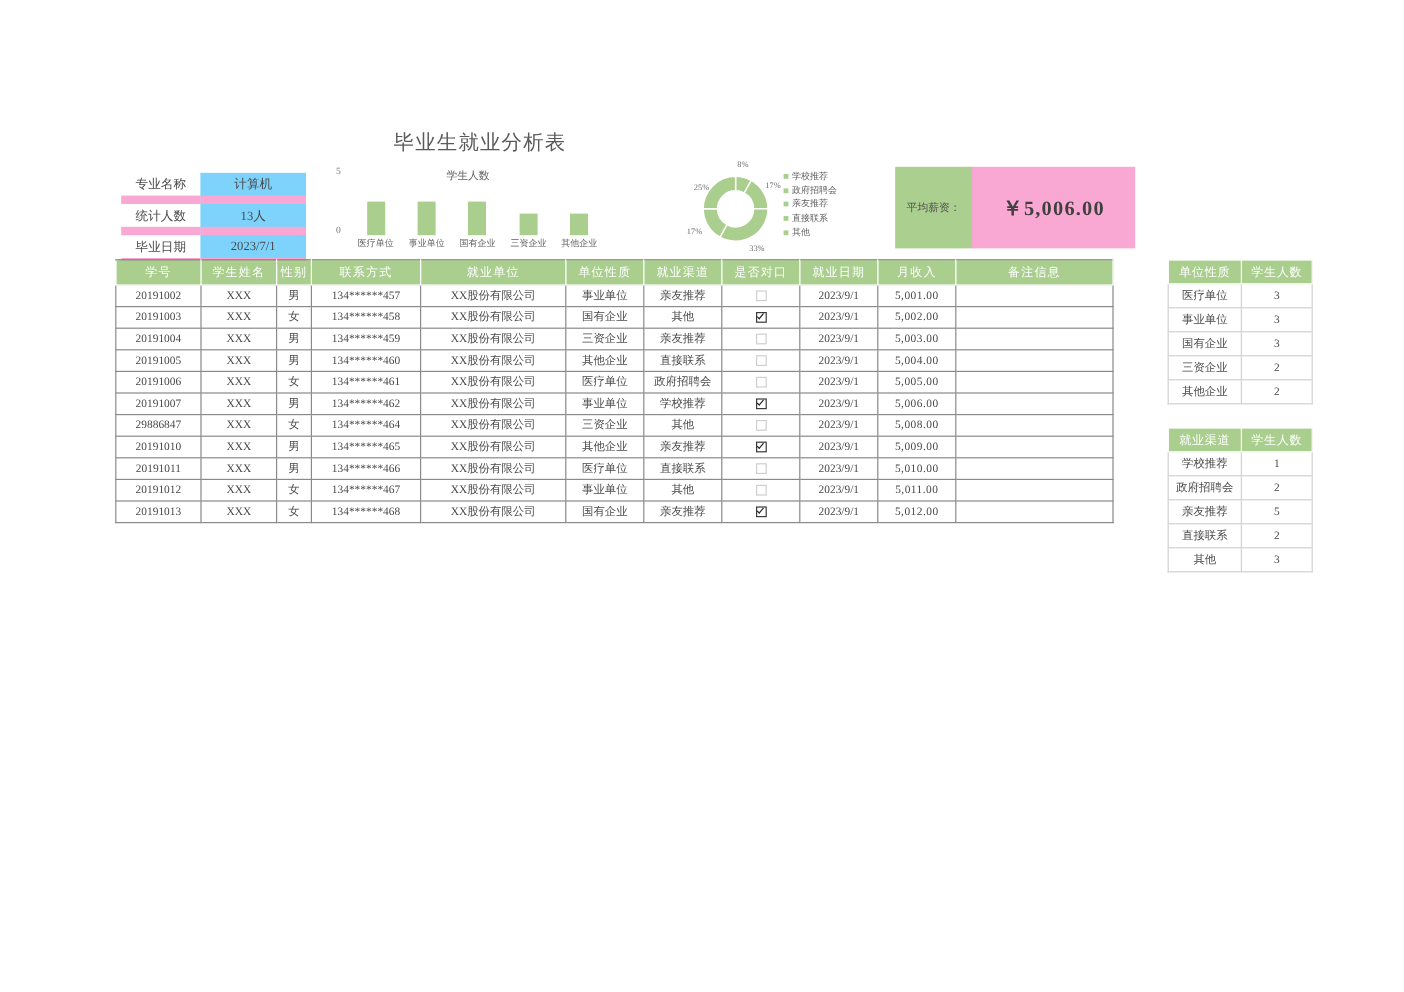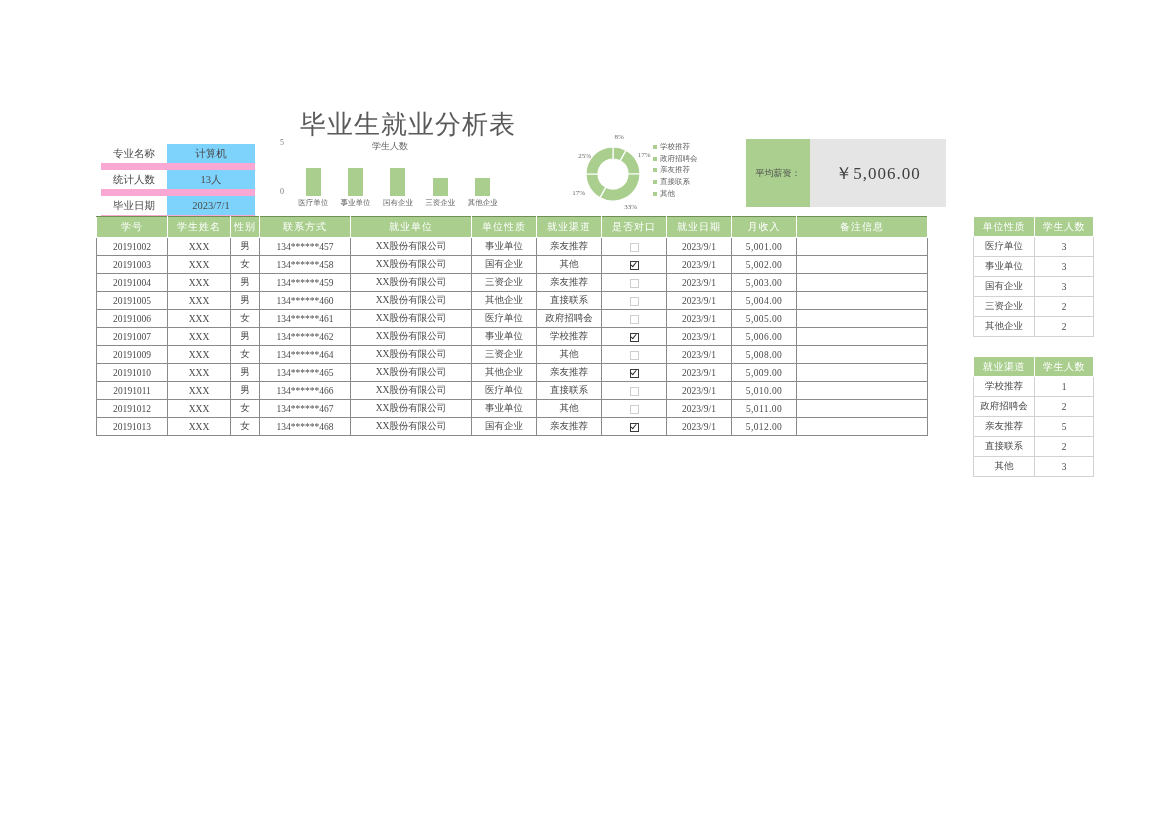--- a/index.html
+++ b/index.html
@@ -16,21 +16,21 @@
     overflow: hidden;
   }
 
   
   #page-title {
     position: absolute;
     left: 300px;
     top: 107px;
     width: 200px;
     text-align: center;
-    font-size: 26px;
+    font-size: 17px;
     color: #5a5a5a;
     letter-spacing: 1px;
     white-space: nowrap;
   }
 
   
   #info-table {
     position: absolute;
     left: 101px;
     top: 144px;
@@ -179,27 +179,28 @@
     background: #aacf8e;
     display: flex;
     align-items: center;
     justify-content: center;
     font-size: 9px;
     color: #4f4f4f;
   }
   #avg-salary .as-value-box {
     flex: 1;
     height: 68px;
-    background: #e5e5e5;
+    background: #f9a8d4;
     display: flex;
     align-items: center;
     justify-content: center;
     font-size: 17px;
     color: #3f3f3f;
     letter-spacing: 1px;
+    font-weight: bold;
   }
 
   
   #main-table {
     position: absolute;
     left: 96px;
     top: 216px;
     border-collapse: collapse;
     font-size: 9.5px;
     table-layout: fixed;
@@ -473,21 +474,21 @@
         <td>134******462</td>
         <td>XX股份有限公司</td>
         <td>事业单位</td>
         <td>学校推荐</td>
         <td><span class="cb on"></span></td>
         <td>2023/9/1</td>
         <td class="c-money">5,006.00</td>
         <td class="c-remark"></td>
       </tr>
       <tr>
-        <td>20191009</td>
+        <td>29886847</td>
         <td>XXX</td>
         <td>女</td>
         <td>134******464</td>
         <td>XX股份有限公司</td>
         <td>三资企业</td>
         <td>其他</td>
         <td><span class="cb"></span></td>
         <td>2023/9/1</td>
         <td class="c-money">5,008.00</td>
         <td class="c-remark"></td>

